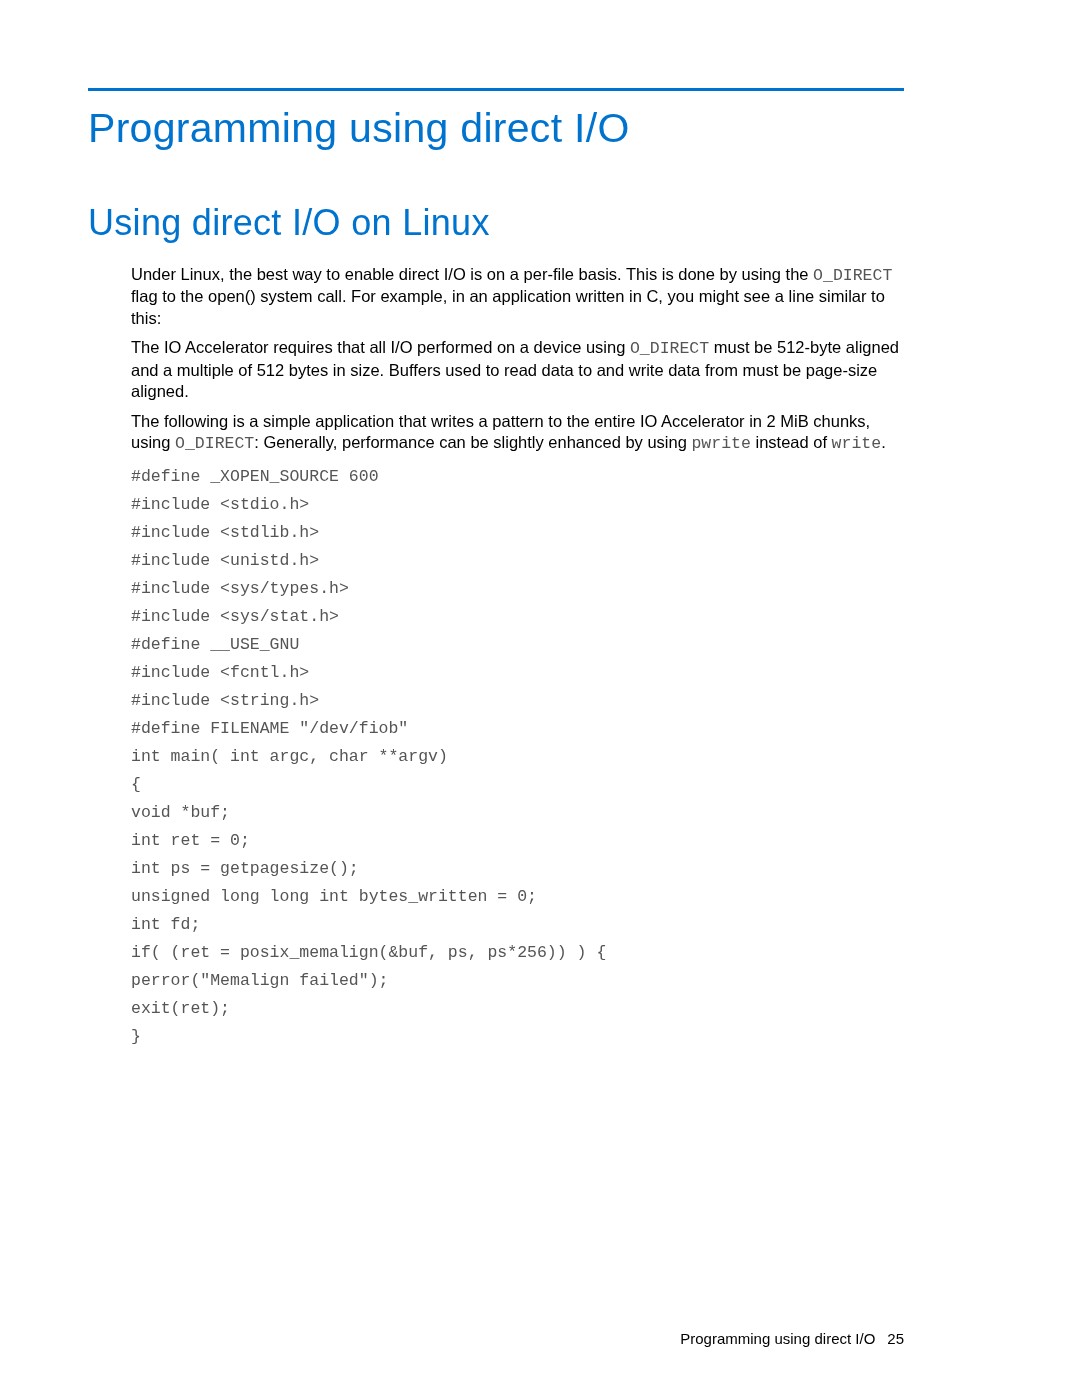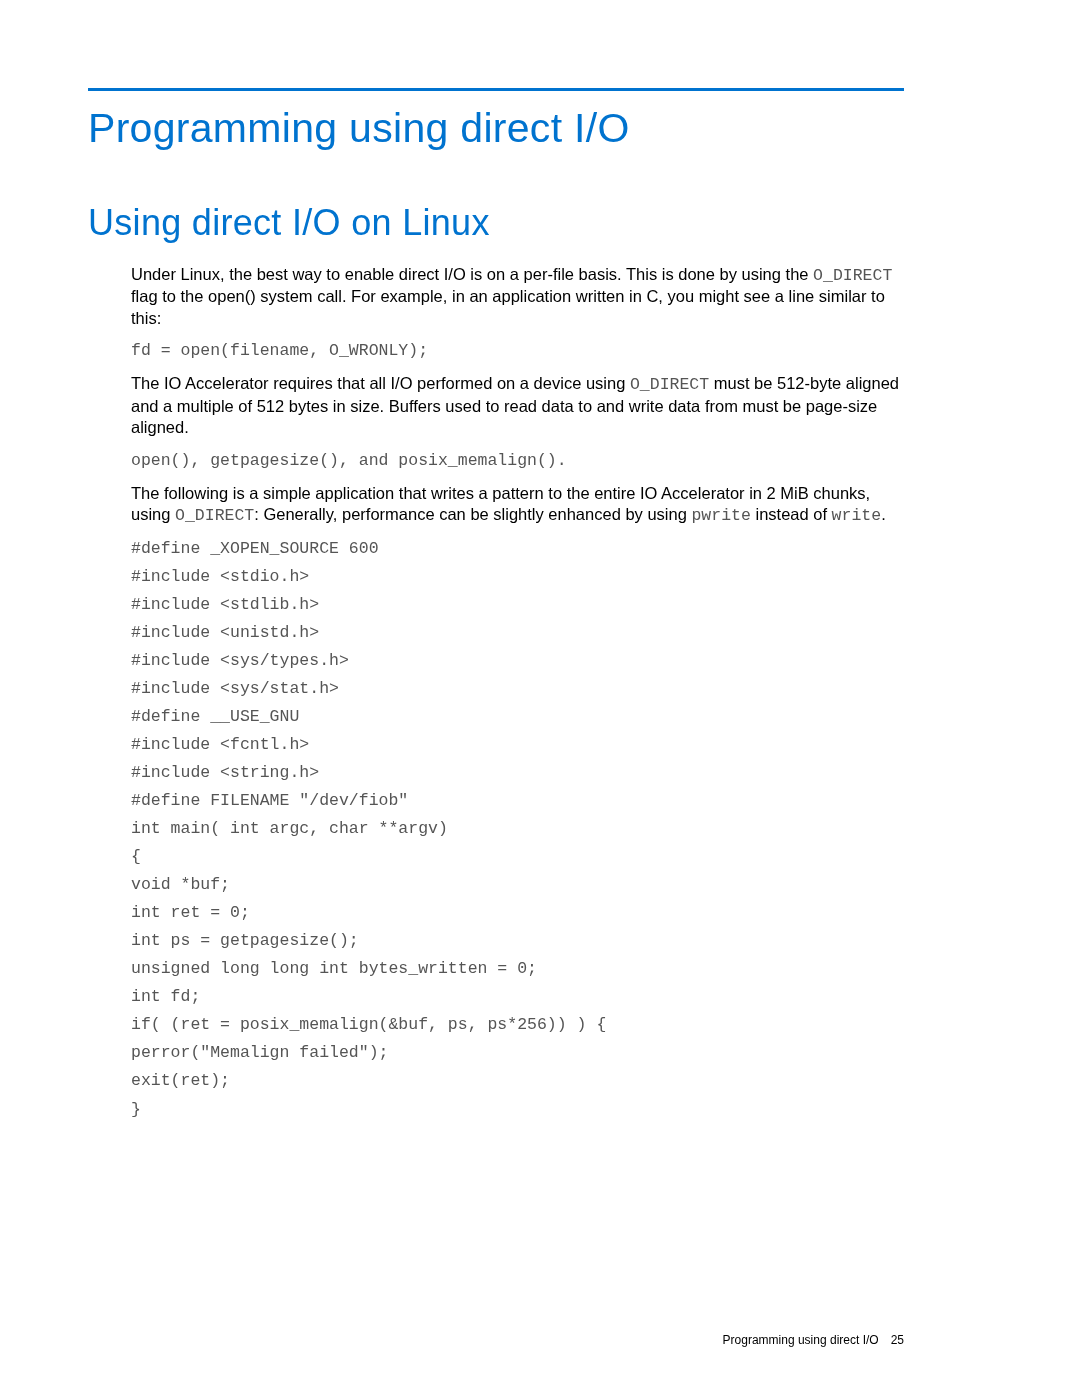--- a/index.html
+++ b/index.html
@@ -57,21 +57,21 @@
   }
   .inline-code {
     font-family: "Courier New", Courier, monospace;
     color: #555;
     font-size: 16.5px;
   }
   .footer {
     position: absolute;
     bottom: 50px;
     right: 88px;
-    font-size: 12px;
+    font-size: 15px;
     text-align: right;
   }
   .footer-page {
     margin-left: 12px;
   }
 </style>
 </head>
 <body>
 
 <div class="page">
@@ -80,29 +80,27 @@
   <h1 class="chapter">Programming using direct I/O</h1>
 
   <h2 class="section">Using direct I/O on Linux</h2>
 
   <div class="body-block">
 
     <p>
       <span>Under Linux, the best way to enable direct I/O is on a per-file basis. This is done by using the </span><span class="inline-code">O_DIRECT</span><span> flag to the open() system call. For example, in an application written in C, you might see a line similar to this:</span>
     </p>
 
-    <div class="code code-block">fd = open(filename, O_WRONLY);</div>
 
 
 
     <p>
       <span>The IO Accelerator requires that all I/O performed on a device using </span><span class="inline-code">O_DIRECT</span><span> must be 512-byte aligned and a multiple of 512 bytes in size. Buffers used to read data to and write data from must be page-size aligned.</span>
     </p>
 
-    <div class="code code-block">open(), getpagesize(), and posix_memalign().</div>
 
     <p>
       <span>The following is a simple application that writes a pattern to the entire IO Accelerator in 2 MiB chunks, using </span><span class="inline-code">O_DIRECT</span><span>: Generally, performance can be slightly enhanced by using </span><span class="inline-code">pwrite</span><span> instead of </span><span class="inline-code">write</span><span>.</span>
     </p>
 
     <div class="code code-block">#define _XOPEN_SOURCE 600
 #include &lt;stdio.h&gt;
 #include &lt;stdlib.h&gt;
 #include &lt;unistd.h&gt;
 #include &lt;sys/types.h&gt;

